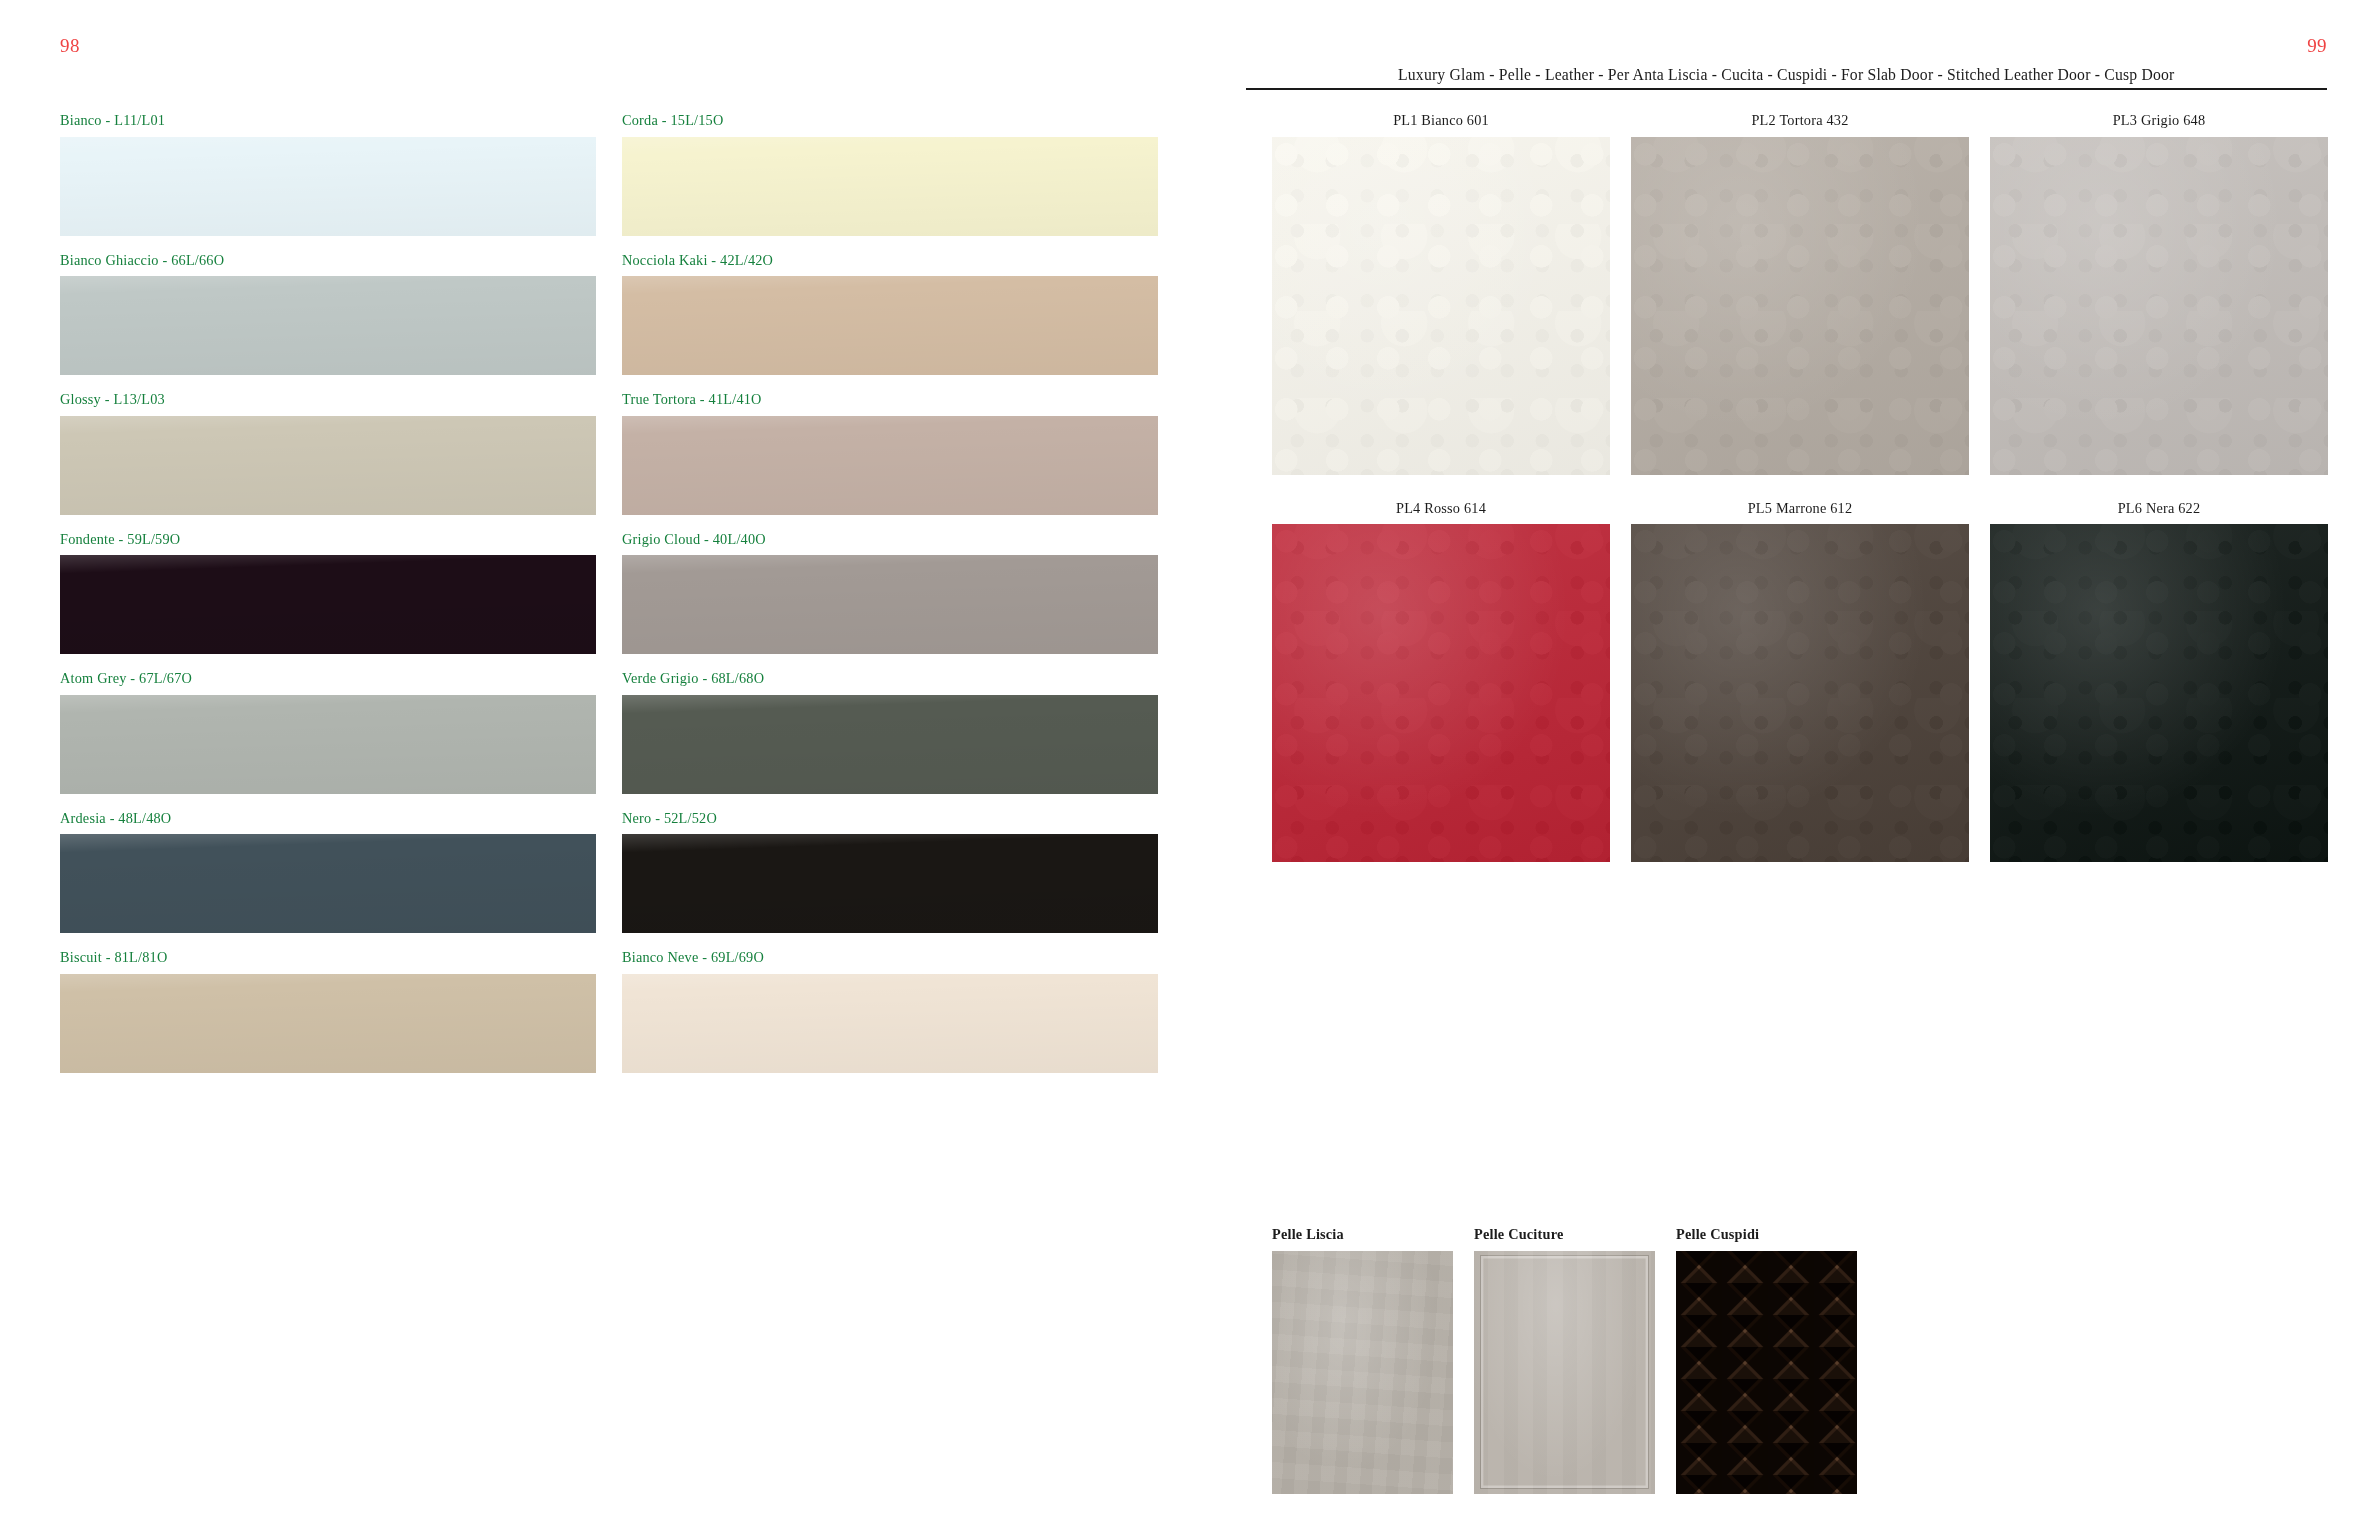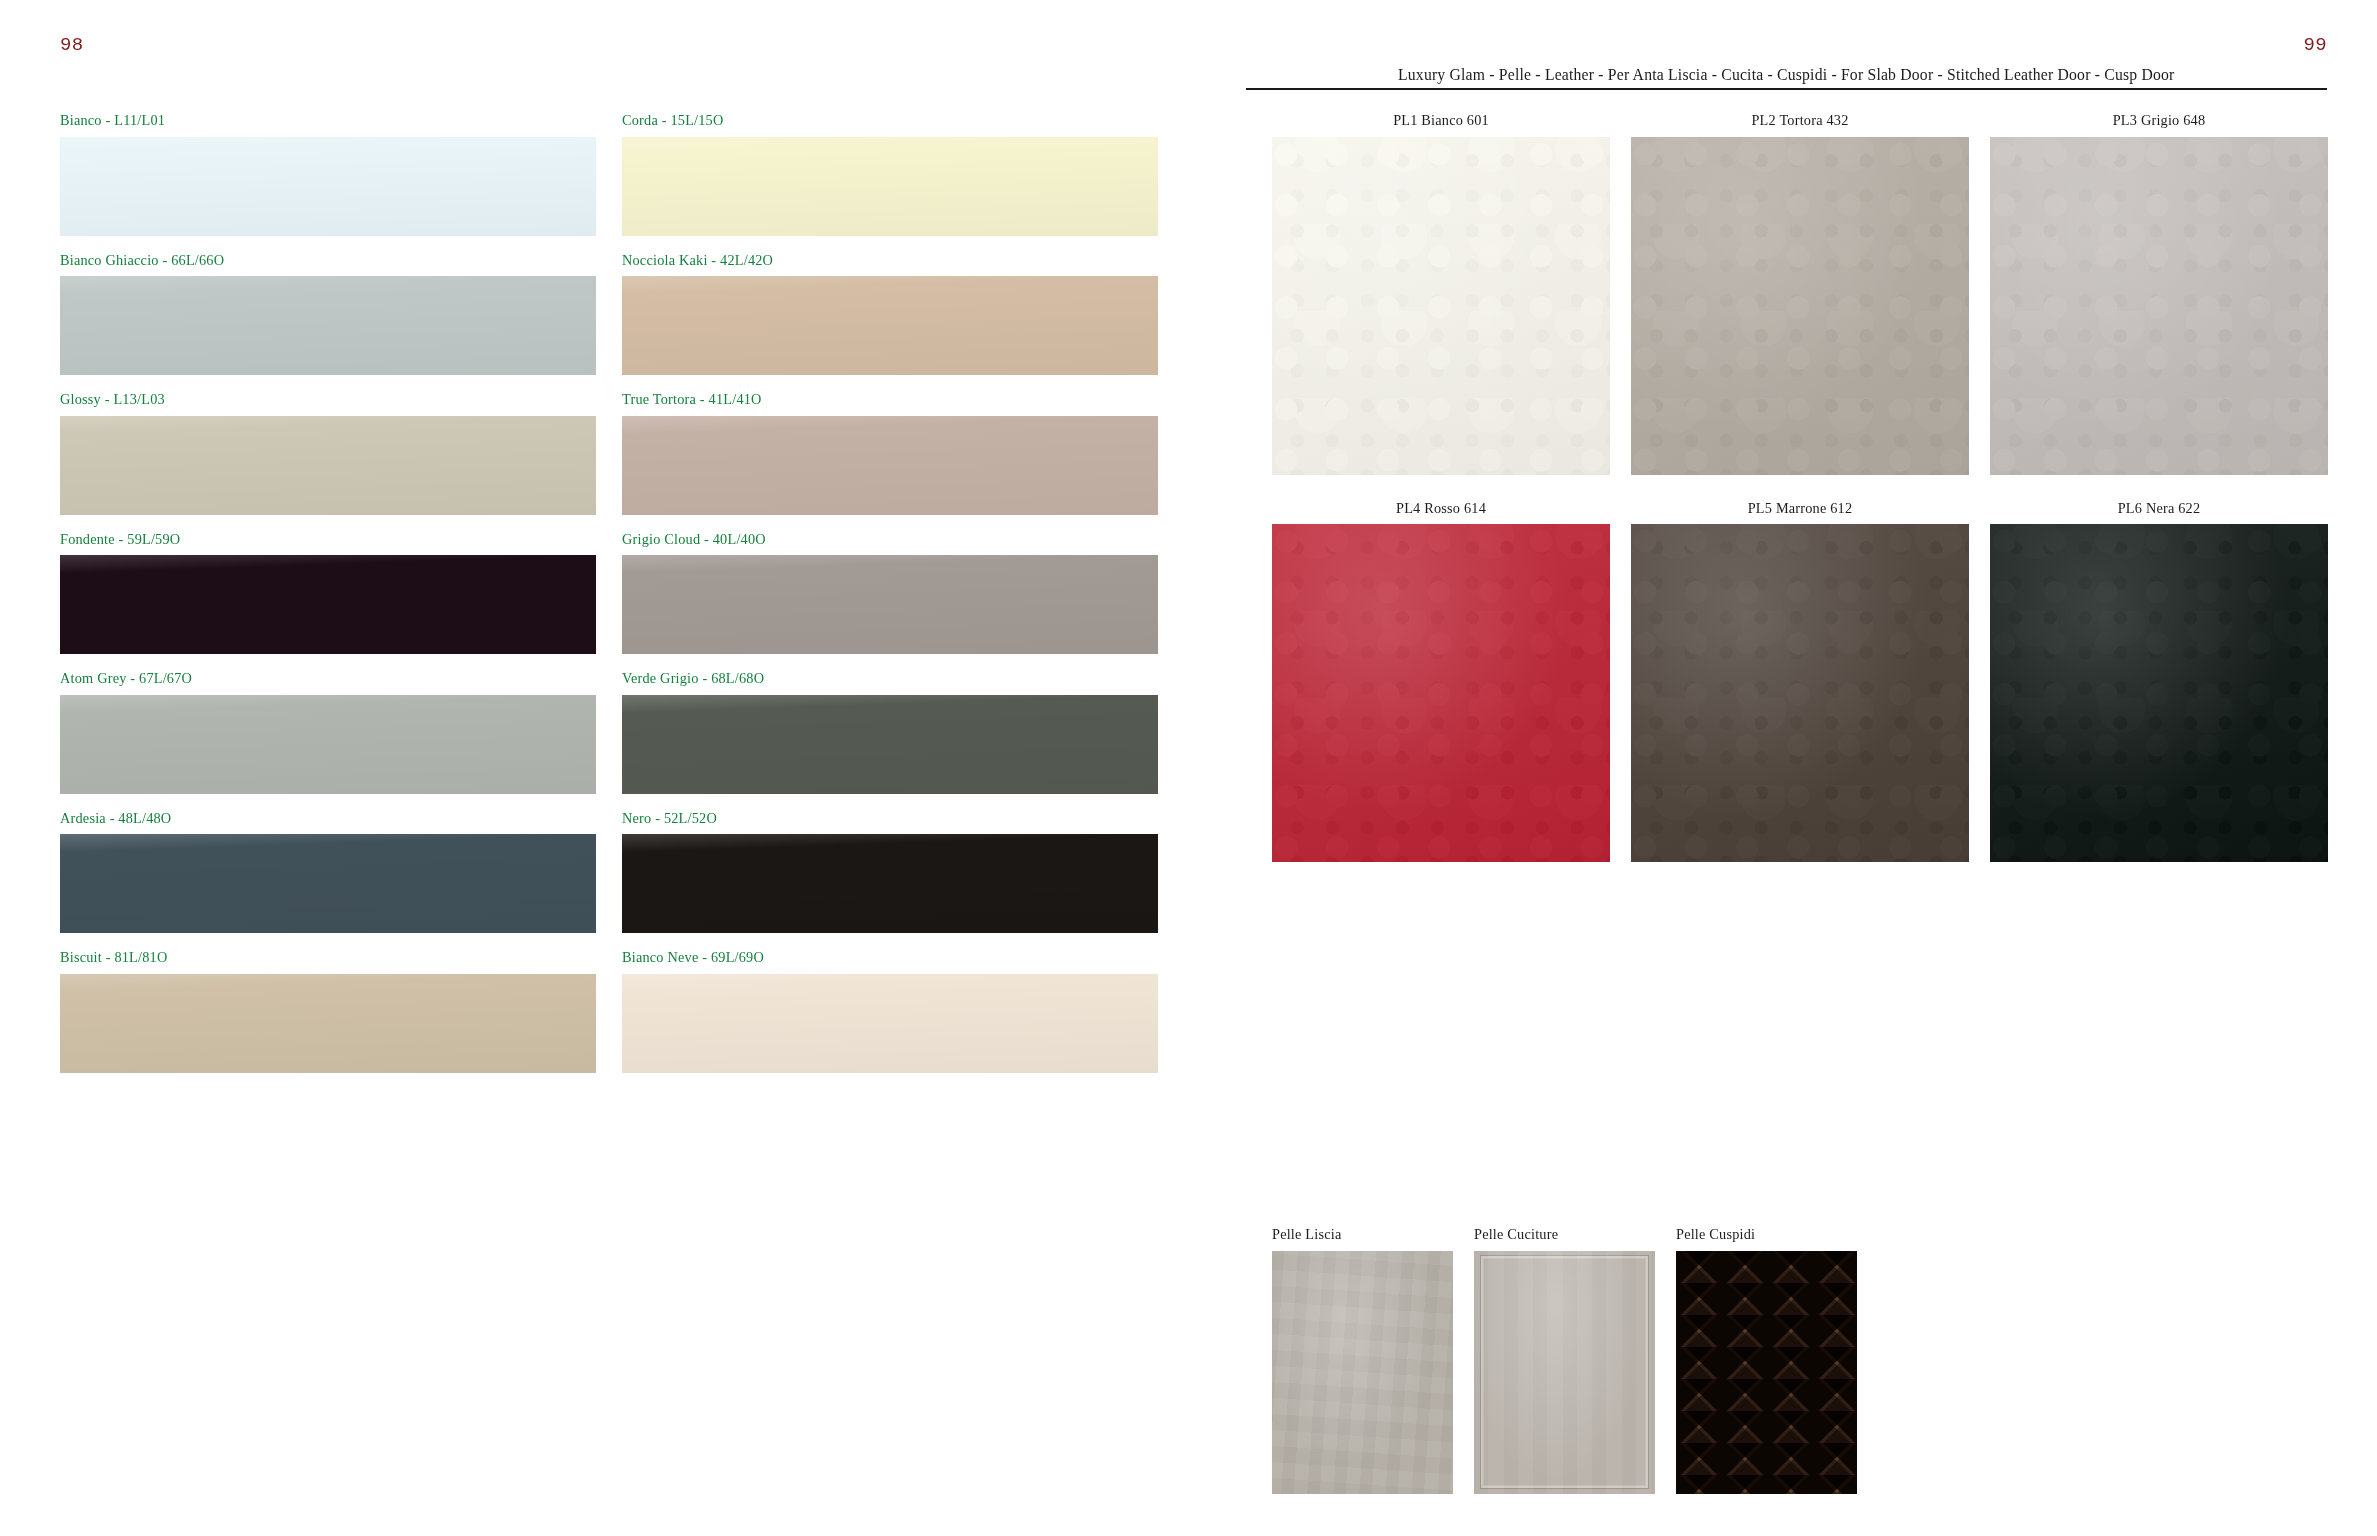--- a/index.html
+++ b/index.html
@@ -24,24 +24,23 @@
   .page {
     position: relative;
     height: 1536px;
   }
   .page-left  { width: 1236px; padding: 0 0 0 0; }
   .page-right { width: 1141px; }
 
   
   .page-number {
     font-size: 19px;
-    color: #7f1d1d;
+    color: #ef4444;
     letter-spacing: 0.4px;
     line-height: 1;
-    font-family: Liberation Mono, monospace;
   }
   .page-left .page-number  { margin: 36px 0 0 60px; }
   .page-right .page-number { text-align: right; margin: 36px 50px 0 0; }
 
   .header-rule {
     margin-top: 10.5px;
     border-bottom: 2.1px solid #1a1a1a;
   }
   .page-left .header-rule  { margin-left: 60px; margin-right: 518px; }
   .page-right .header-rule { margin-left: 9.5px; margin-right: 50px; }
@@ -137,20 +136,21 @@
     pointer-events: none;
   }
 
   
   .texture-row {
     position: absolute;
     left: 1272px;
     top: 1226px;
     display: flex;
     gap: 21px;
+    font-weight: bold;
   }
   .texture-item { width: 181px; }
   .texture-label {
     font-size: 14.3px;
     color: #1c1c1c;
     letter-spacing: 0.2px;
     margin-bottom: 6.7px;
     line-height: 1.25;
     white-space: nowrap;
   }

